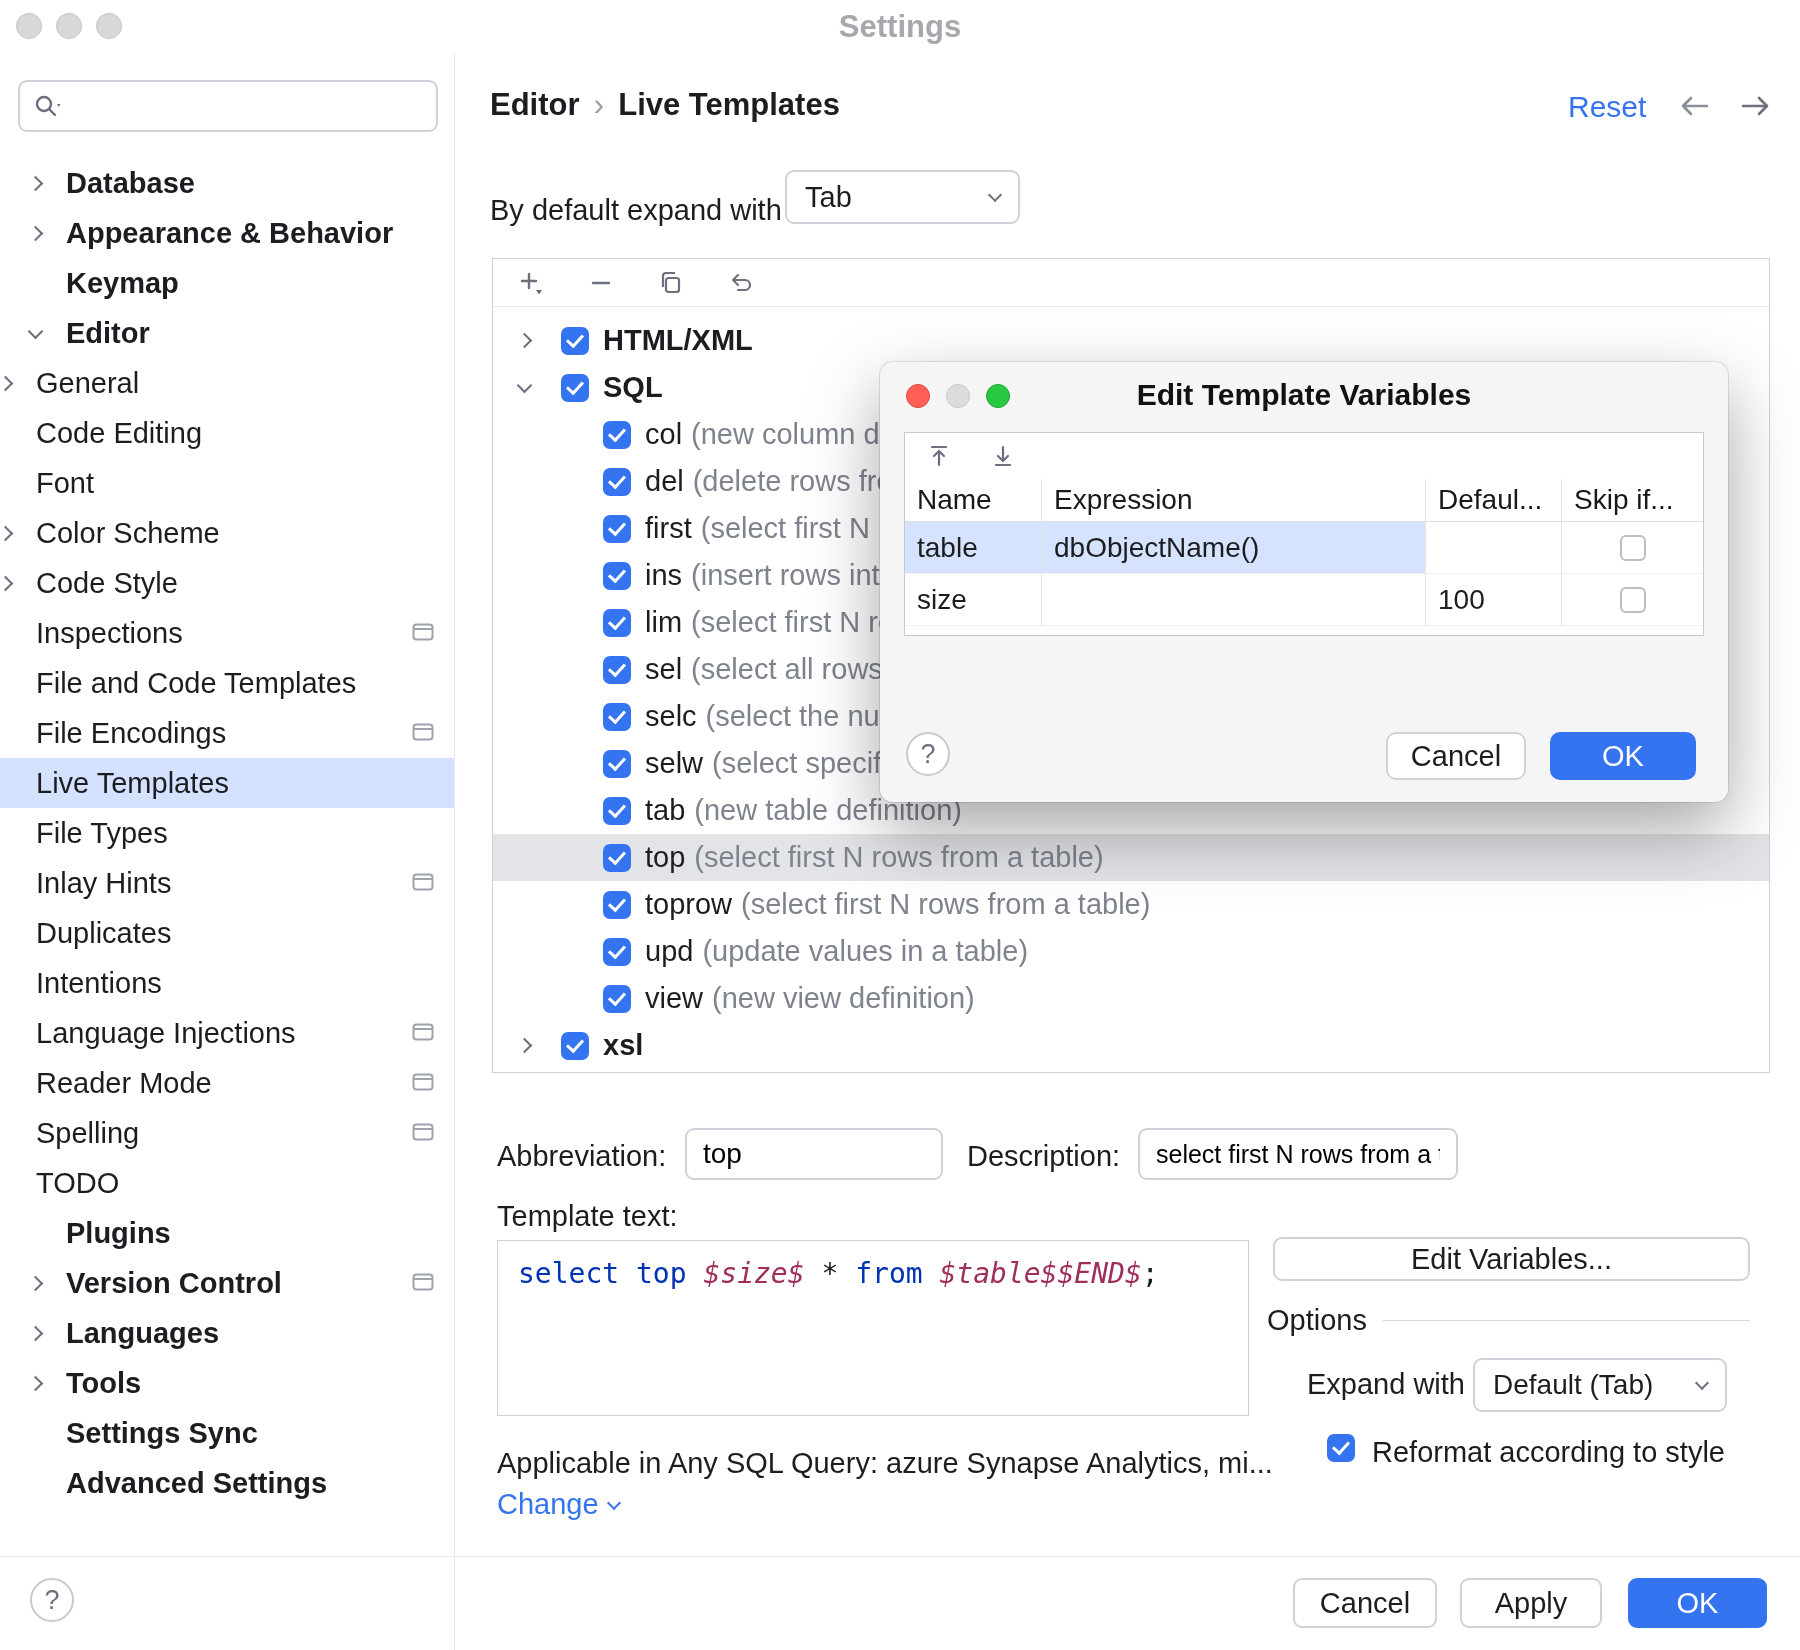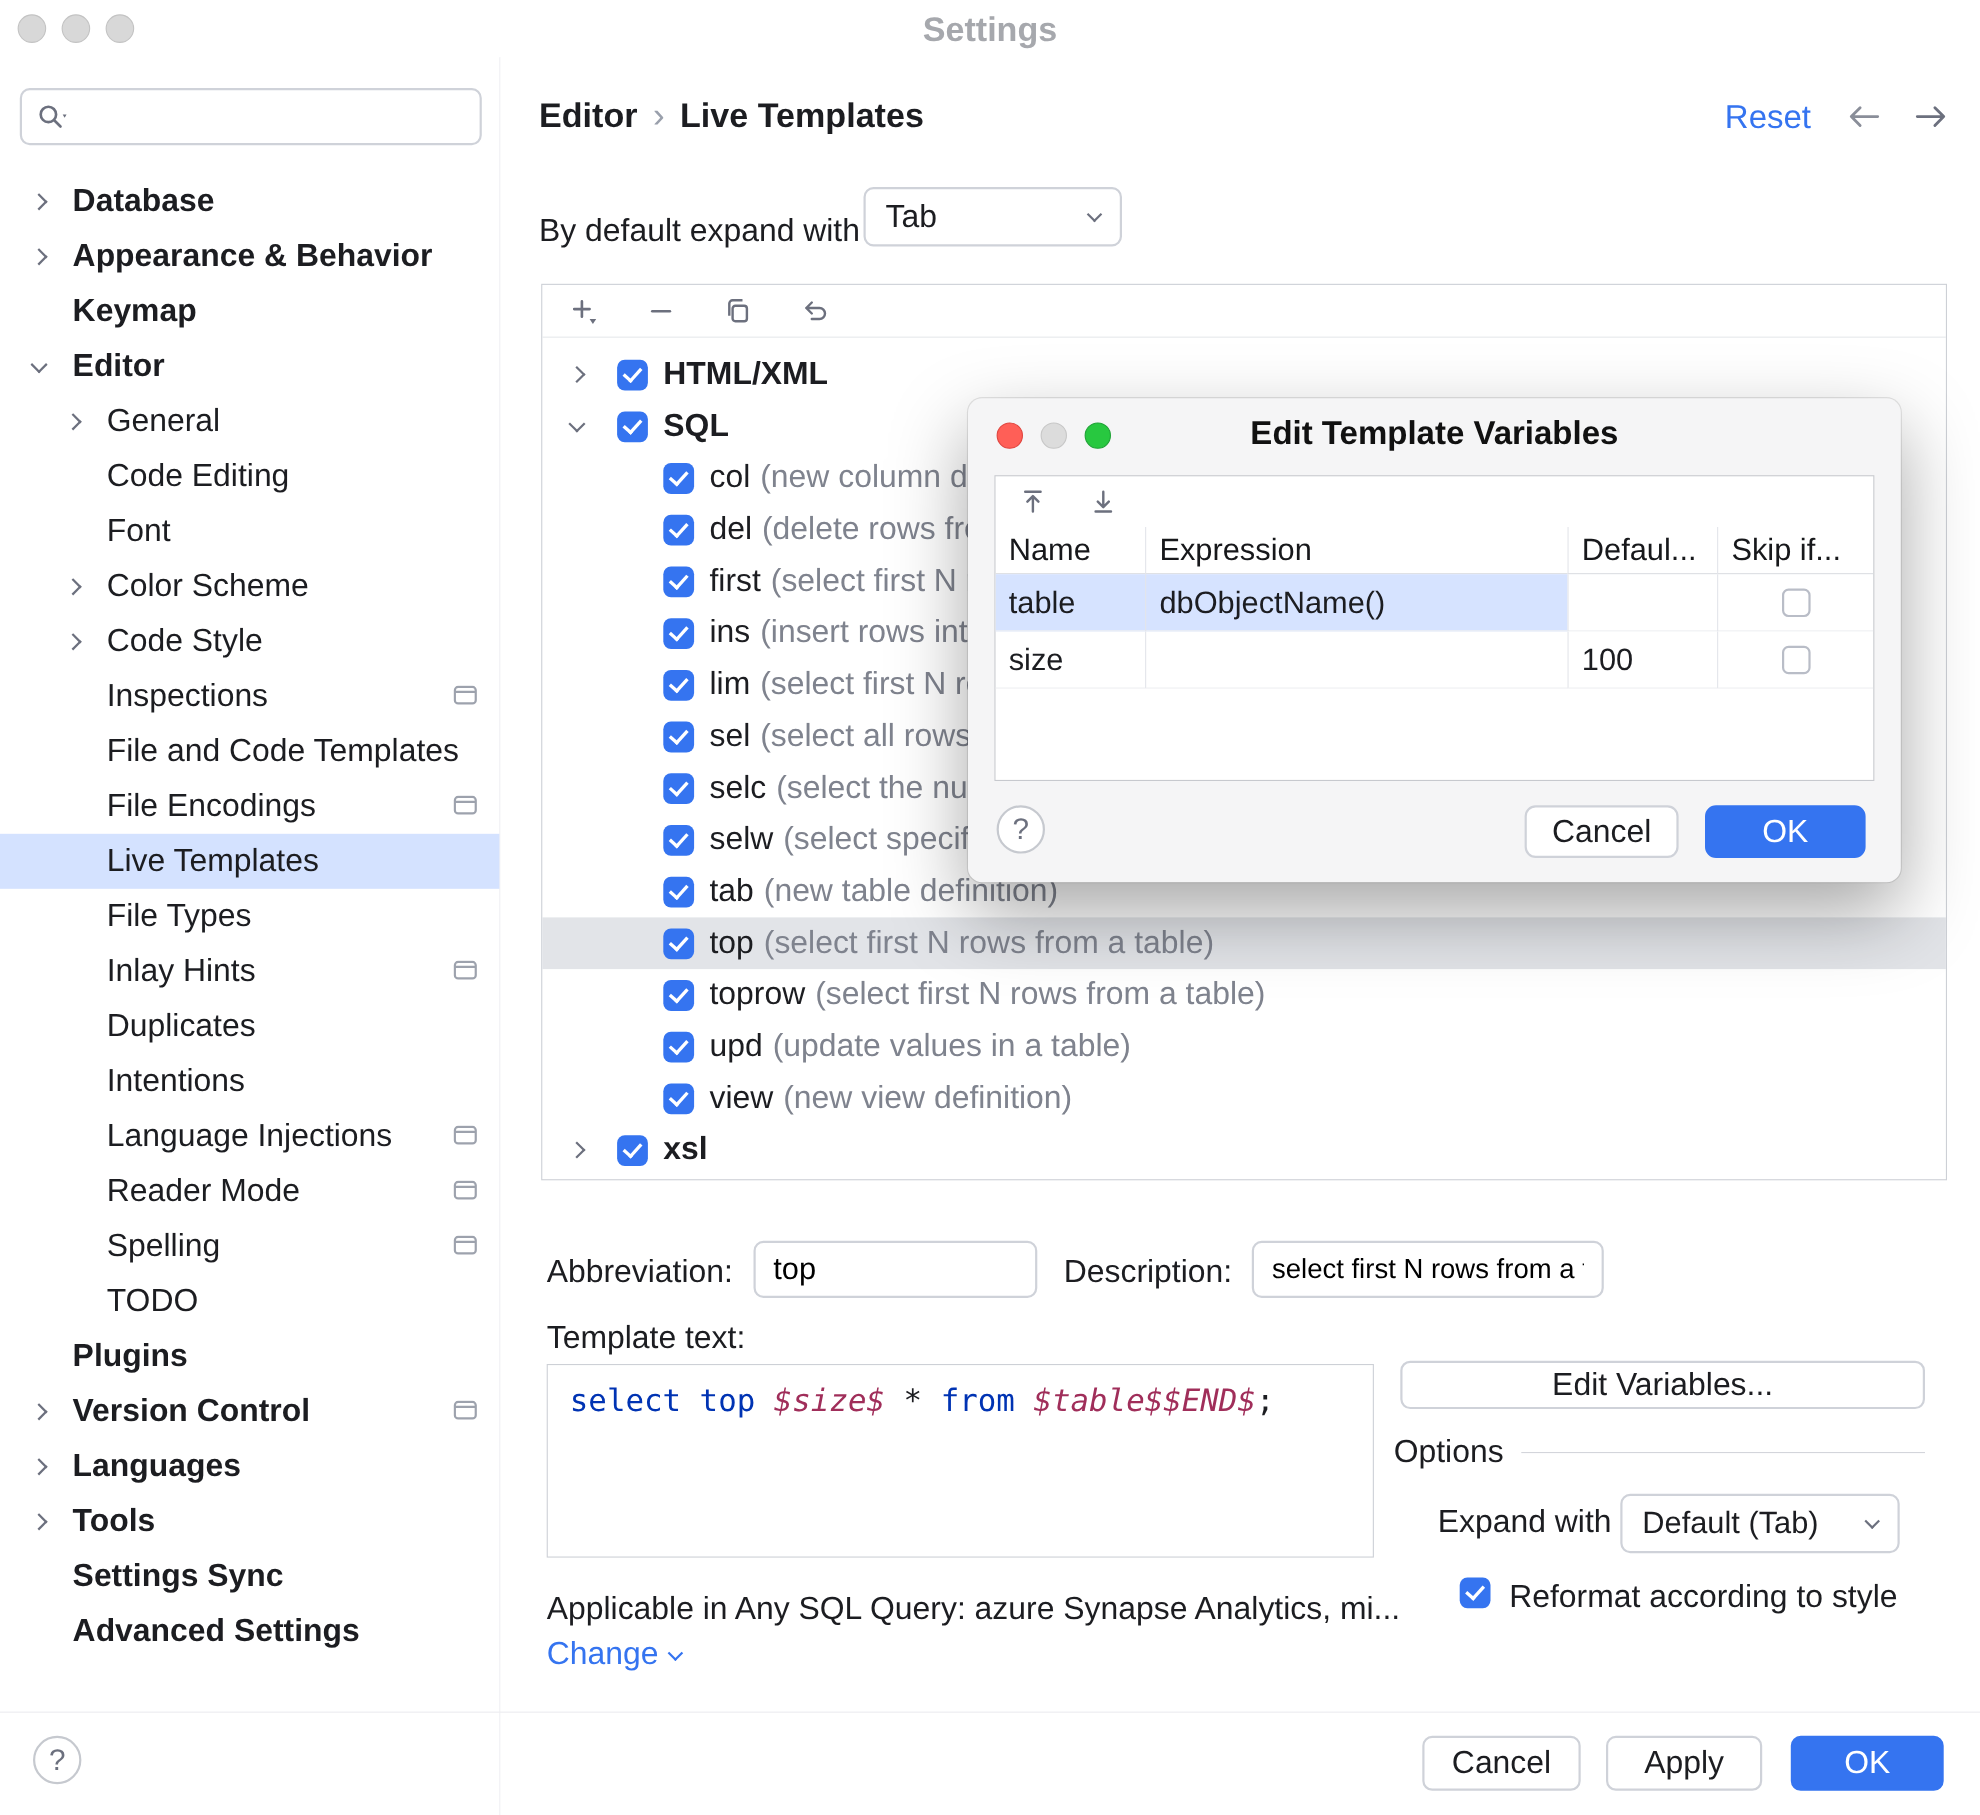--- a/index.html
+++ b/index.html
@@ -16,21 +16,21 @@
   .tl{position:absolute;top:13px;width:26px;height:26px;border-radius:50%;background:#D8D8D8;border:1px solid #C3C3C3;}
   .tl.t1{left:16px;} .tl.t2{left:56px;} .tl.t3{left:96px;}
 
   
   .sidebar{position:absolute;left:0;top:52px;width:455px;bottom:0;background:#fff;border-right:1px solid #EBECF0;}
   .search{position:absolute;left:18px;top:28px;width:420px;height:52px;border:2px solid var(--border);border-radius:9px;display:flex;align-items:center;padding:0 12px;background:#fff;}
   .search input{border:none;outline:none;flex:1;font-size:28px;font-family:inherit;margin-left:10px;}
   .sb-list{position:absolute;left:0;top:106px;right:0;}
   .sb-item{height:50px;display:flex;align-items:center;position:relative;font-size:29px;cursor:default;}
   .sb-item.lvl1{padding-left:30px;}
-  .sb-item.lvl2{padding-left:61px;}
+  .sb-item.lvl2{}
   .sb-item.bold .sb-label{font-weight:700;}
   .sb-item.sel{background:var(--sel);}
   .chev-slot{width:36px;display:flex;align-items:center;}
   .chev{width:11px;height:11px;border-right:2.5px solid var(--icon);border-bottom:2.5px solid var(--icon);display:inline-block;}
   .chev.r{transform:rotate(-45deg);}
   .chev.d{transform:rotate(45deg);margin-top:-4px;}
   .sb-ind{position:absolute;right:20px;top:15px;}
 
   
   .main{position:absolute;left:455px;top:52px;right:0;bottom:0;background:#fff;}
@@ -93,21 +93,21 @@
   .f-apply{left:1460px;width:142px;}
   .f-ok{left:1628px;width:139px;}
 
   
   .modal{position:absolute;left:880px;top:362px;width:848px;height:440px;background:#F5F5F6;border-radius:13px;box-shadow:0 28px 70px rgba(0,0,0,.35),0 0 0 1px rgba(0,0,0,.10);z-index:50;}
   .m-title{position:absolute;left:0;right:0;top:16px;text-align:center;font-size:30px;font-weight:700;color:#111;}
   .mtl{position:absolute;top:22px;width:24px;height:24px;border-radius:50%;}
   .mtl.red{left:26px;background:#FF5F57;border:1px solid #E0443E;}
   .mtl.yellow{left:66px;background:#DCDCDC;border:1px solid #C7C7C7;}
   .mtl.green{left:106px;background:#28C840;border:1px solid #1FA336;}
-  .mtable{position:absolute;left:24px;top:70px;width:800px;height:278px;border:1px solid #C7C9CE;background:#fff;overflow:hidden;}
+  .mtable{position:absolute;left:24px;top:70px;width:800px;height:204px;border:1px solid #C7C9CE;background:#fff;overflow:hidden;}
   .m-toolbar{height:46px;display:flex;align-items:center;gap:28px;padding-left:16px;}
   .mgrid{display:grid;grid-template-columns:136px 384px 136px 1fr;}
   .mhead .mcell{font-size:28px;color:#17181B;padding:5px 12px;border-bottom:1px solid #DCDEE3;}
   .mrow .mcell{font-size:28px;height:52px;display:flex;align-items:center;padding:0 12px;border-bottom:1px solid #EEEFF2;}
   .mcell + .mcell{border-left:1px solid #E3E5EA;}
   .mrow .mcell.selcell{background:#D6E3FF;}
   .mcb{width:26px;height:26px;border:2px solid #B9BDC7;border-radius:6px;background:#fff;margin:0 auto;cursor:pointer;}
   .modal .helpcircle{position:absolute;left:26px;top:370px;}
   .m-cancel{position:absolute;left:506px;top:370px;width:140px;height:48px;border-radius:10px;}
   .m-ok{position:absolute;left:670px;top:370px;width:146px;height:48px;border-radius:10px;}

